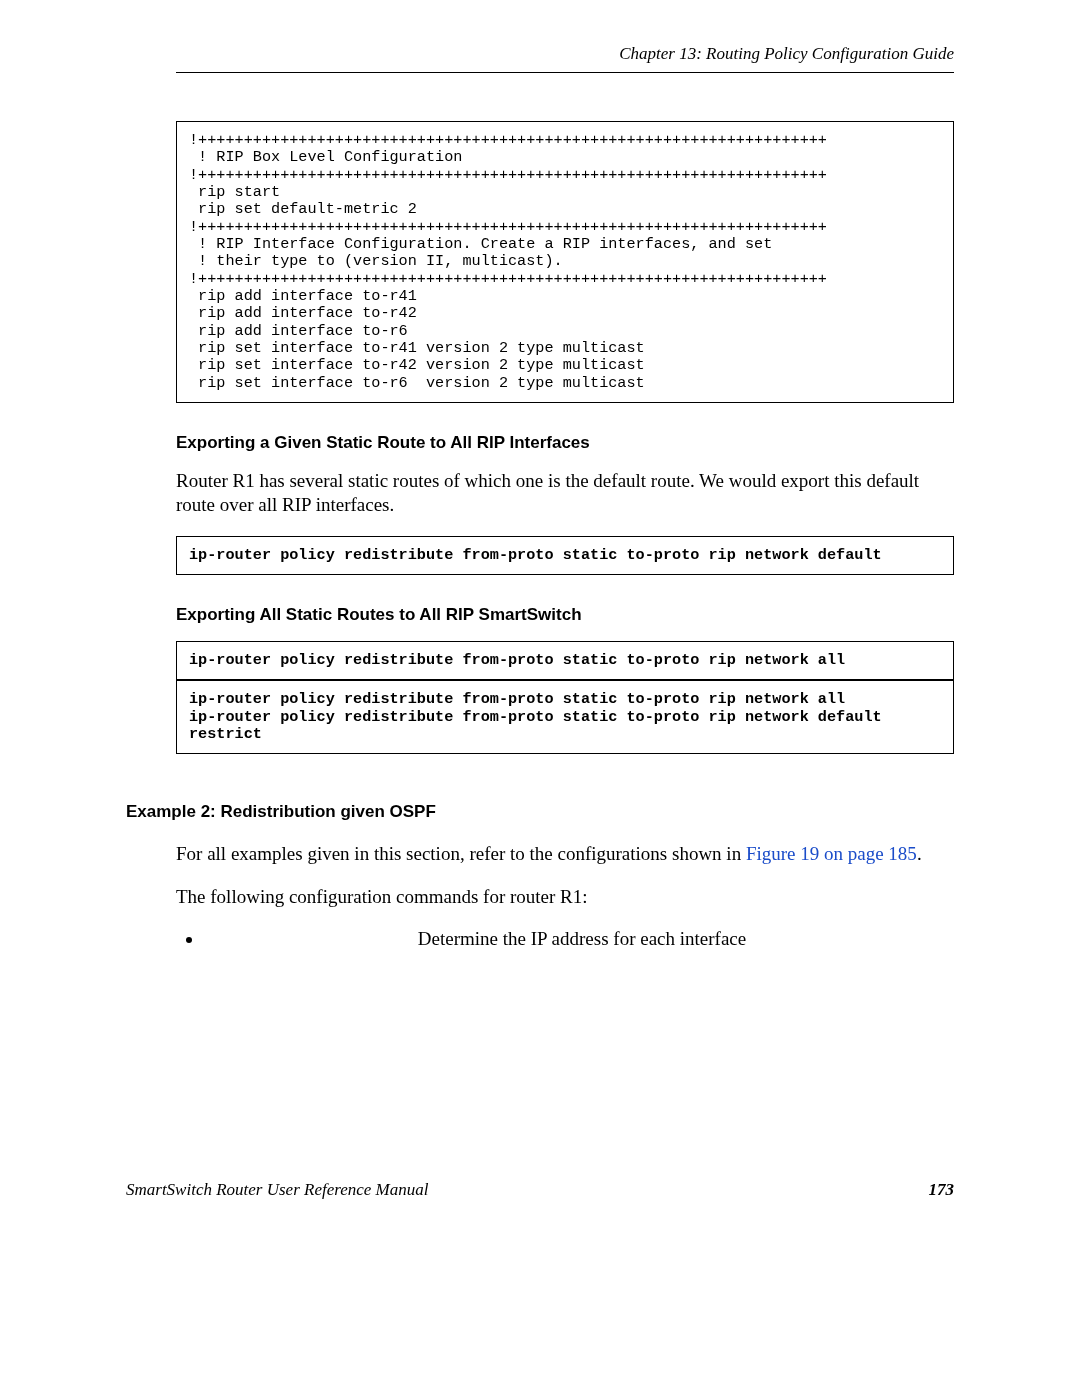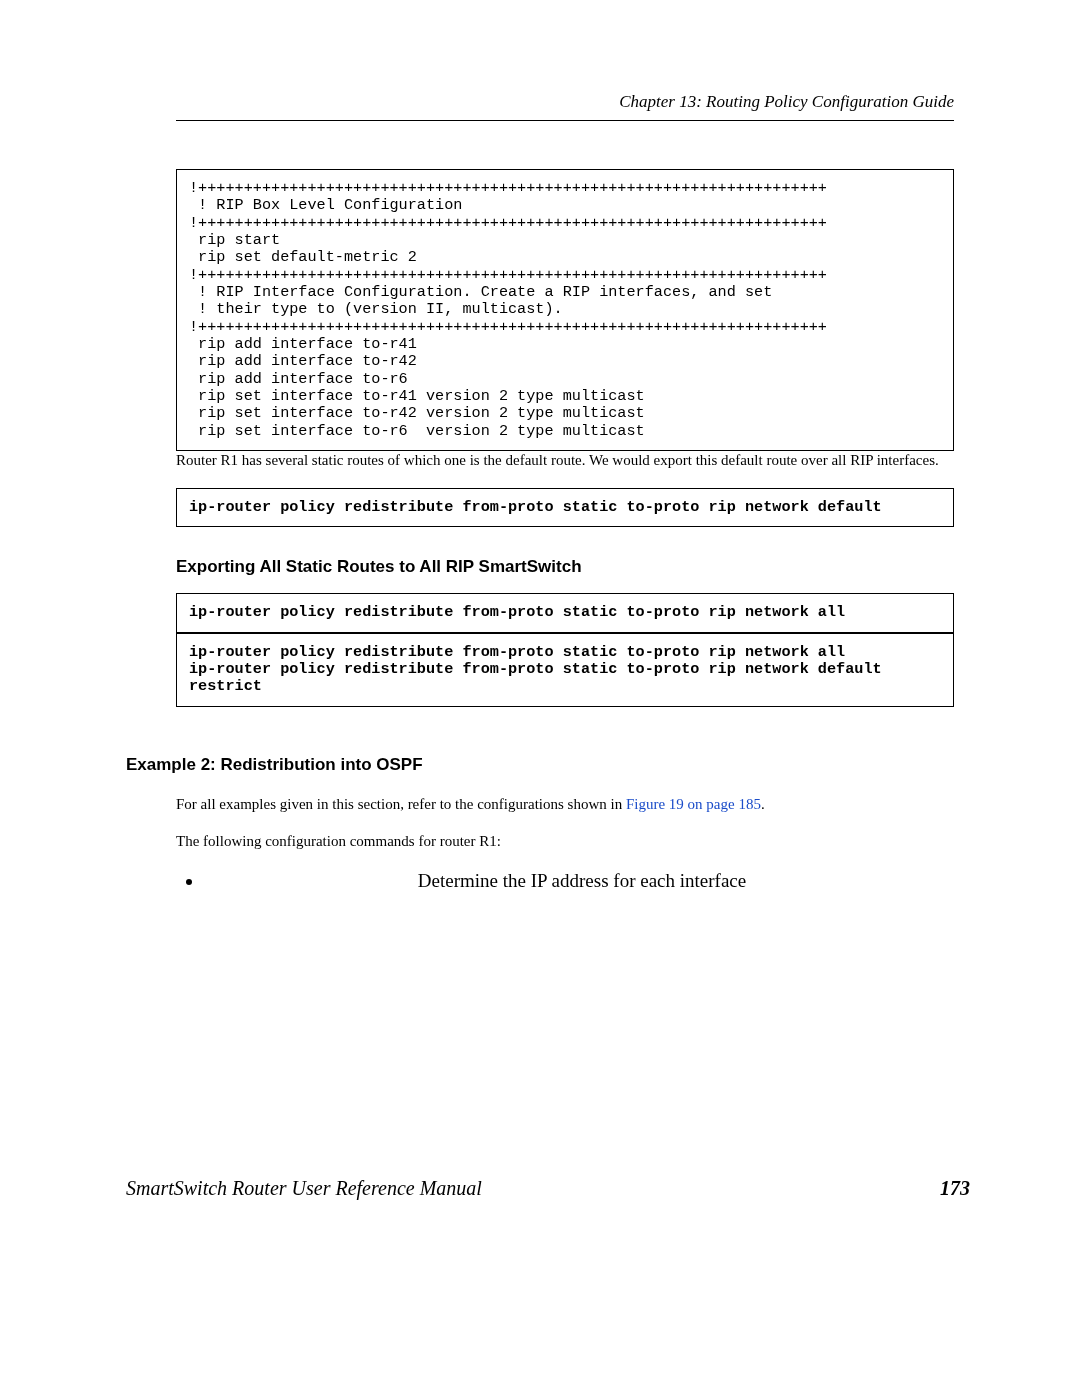--- a/index.html
+++ b/index.html
@@ -8,21 +8,21 @@
     font-family: "Book Antiqua", Palatino, Georgia, serif;
     color: #000;
     width: 1080px;
     height: 1397px;
     position: relative;
   }
   .page {
     width: 1080px;
     height: 1248px;
     box-sizing: border-box;
-    padding: 92px 126px 60px 176px;
+    padding: 44px 126px 60px 176px;
     position: relative;
   }
   .header-line {
     border-bottom: 1px solid #000;
     margin-bottom: 48px;
   }
   .chapter-line {
     font-style: italic;
     font-size: 17px;
     text-align: right;
@@ -43,21 +43,21 @@
     white-space: pre-wrap;
   }
   .heading-sub {
     font-family: Verdana, Arial, sans-serif;
     font-weight: bold;
     font-size: 17px;
     margin-top: 30px;
     margin-bottom: 16px;
   }
   .body-text {
-    font-size: 15px;
+    font-size: 19px;
     line-height: 1.28;
     margin: 0 0 18px 0;
   }
   .example-heading {
     font-family: Verdana, Arial, sans-serif;
     font-weight: bold;
     font-size: 17px;
     margin-top: 48px;
     margin-bottom: 20px;
     margin-left: -50px;
@@ -76,23 +76,23 @@
   }
   .bullet-list li {
     padding-left: 6px;
     line-height: 1.3;
     text-align: center;
   }
   .footer {
     position: absolute;
     bottom: 48px;
     left: 126px;
-    right: 110px;
+    right: 126px;
     font-style: italic;
-    font-size: 20px;
+    font-size: 17px;
   }
   .footer-right {
     float: right;
     font-style: italic;
     font-weight: bold;
   }
 </style>
 </head>
 <body>
 
@@ -111,30 +111,31 @@
  ! RIP Interface Configuration. Create a RIP interfaces, and set
  ! their type to (version II, multicast).
 !+++++++++++++++++++++++++++++++++++++++++++++++++++++++++++++++++++++
  rip add interface to-r41
  rip add interface to-r42
  rip add interface to-r6
  rip set interface to-r41 version 2 type multicast
  rip set interface to-r42 version 2 type multicast
  rip set interface to-r6  version 2 type multicast</div>
 
+  <div class="heading-sub">Exporting a Given Static Route to All RIP Interfaces</div>
   <p class="body-text">Router R1 has several static routes of which one is the default route. We would export this default route over all RIP interfaces.</p>
   <div class="code-box bold">ip-router policy redistribute from-proto static to-proto rip network default</div>
 
   <div class="heading-sub">Exporting All Static Routes to All RIP SmartSwitch</div>
   <div class="code-box bold">ip-router policy redistribute from-proto static to-proto rip network all</div>
 
   <div class="code-box bold">ip-router policy redistribute from-proto static to-proto rip network all
 ip-router policy redistribute from-proto static to-proto rip network default restrict</div>
 
-  <div class="example-heading">Example 2: Redistribution into OSPF</div>
+  <div class="example-heading">Example 2: Redistribution given OSPF</div>
 
   <p class="body-text indented">
     <span>For all examples given in this section, refer to the configurations shown in </span><span class="link">Figure 19 on page 185</span><span>.</span>
   </p>
 
   <p class="body-text indented">The following configuration commands for router R1:</p>
 
   <ul class="bullet-list">
     <li>Determine the IP address for each interface</li>
   </ul>

